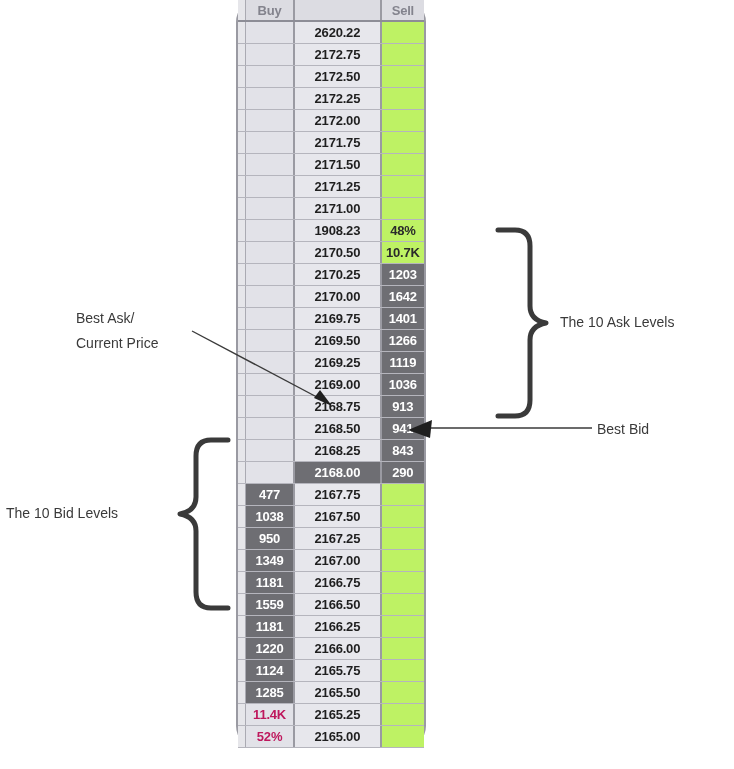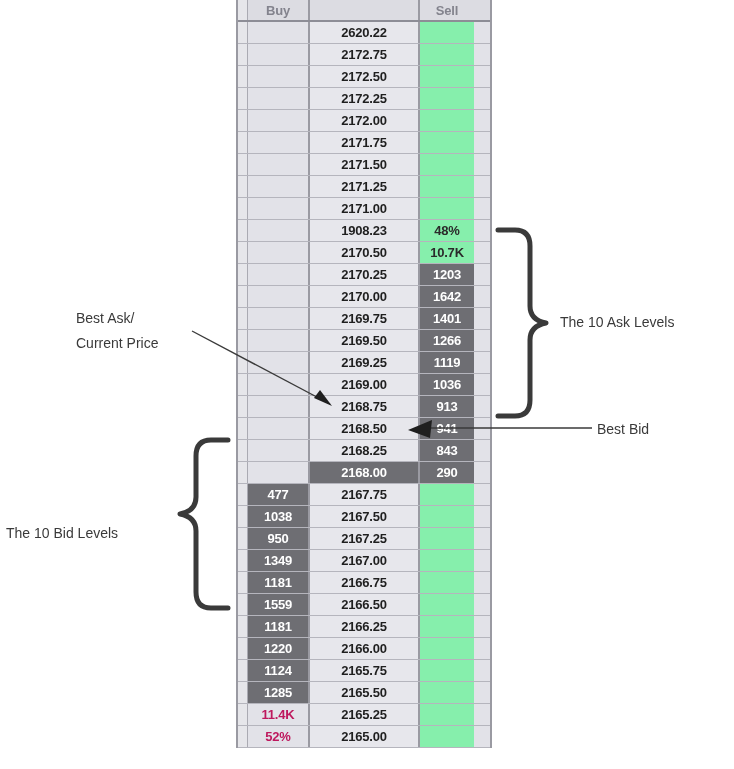--- a/index.html
+++ b/index.html
@@ -9,25 +9,26 @@
     font-family:"Liberation Sans", sans-serif;
     overflow:hidden;
     position:relative;
   }
 
   
   #ladder{
     position:absolute;
     left:236px;
     top:0px;
-    width:256px;
+    width:190px;
     border-left:2px solid #9a9aa2;
     border-right:2px solid #9a9aa2;
     box-sizing:border-box;
     background:#e2e2e8;
+    border-radius:22px;
   }
   .row{
     display:flex;
     height:22px;
     box-sizing:border-box;
     border-bottom:1px solid #b5b5bd;
   }
   .row.header{
     height:22px;
     border-bottom:2px solid #8d8d96;
@@ -56,21 +57,21 @@
     color:#be185d;
   }
   .c-price{
     width:110px;
     border-right:2px solid #9a9aa2;
     background:#e7e7ec;
     color:#1f1f1f;
   }
   .c-sell{
     width:54px;
-    background:#86efac;
+    background:#bef264;
     color:#2b2b2b;
   }
   
   .header .c-buy,.header .c-price,.header .c-sell{
     color:#83838d;
     background:#dcdce2;
     font-size:13px;
   }
   
   .fill{
@@ -83,21 +84,21 @@
     position:absolute;
     color:#3a3a3a;
     font-size:14px;
     font-weight:normal;
     line-height:25px;
     white-space:pre;
   }
   #anno-best-ask{ left:76px;  top:306px; text-align:left; }
   #anno-ask-levels{ left:560px; top:310px; }
   #anno-best-bid{ left:597px; top:417px; }
-  #anno-bid-levels{ left:6px;  top:501px;margin-top:20px; }
+  #anno-bid-levels{ left:6px;  top:501px; }
 
   svg.overlay{
     position:absolute;
     left:0;top:0;
     width:734px;height:769px;
     pointer-events:none;
   }
 </style>
 </head>
 <body>

